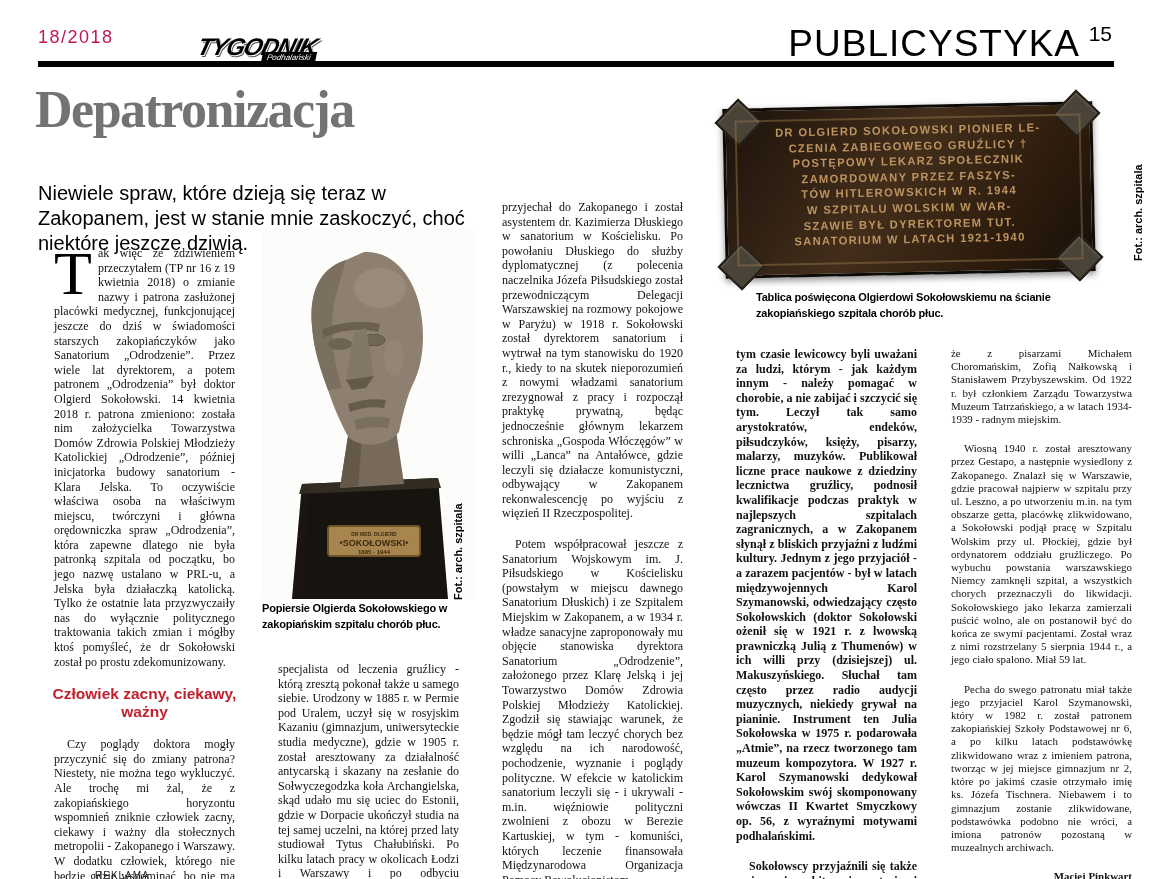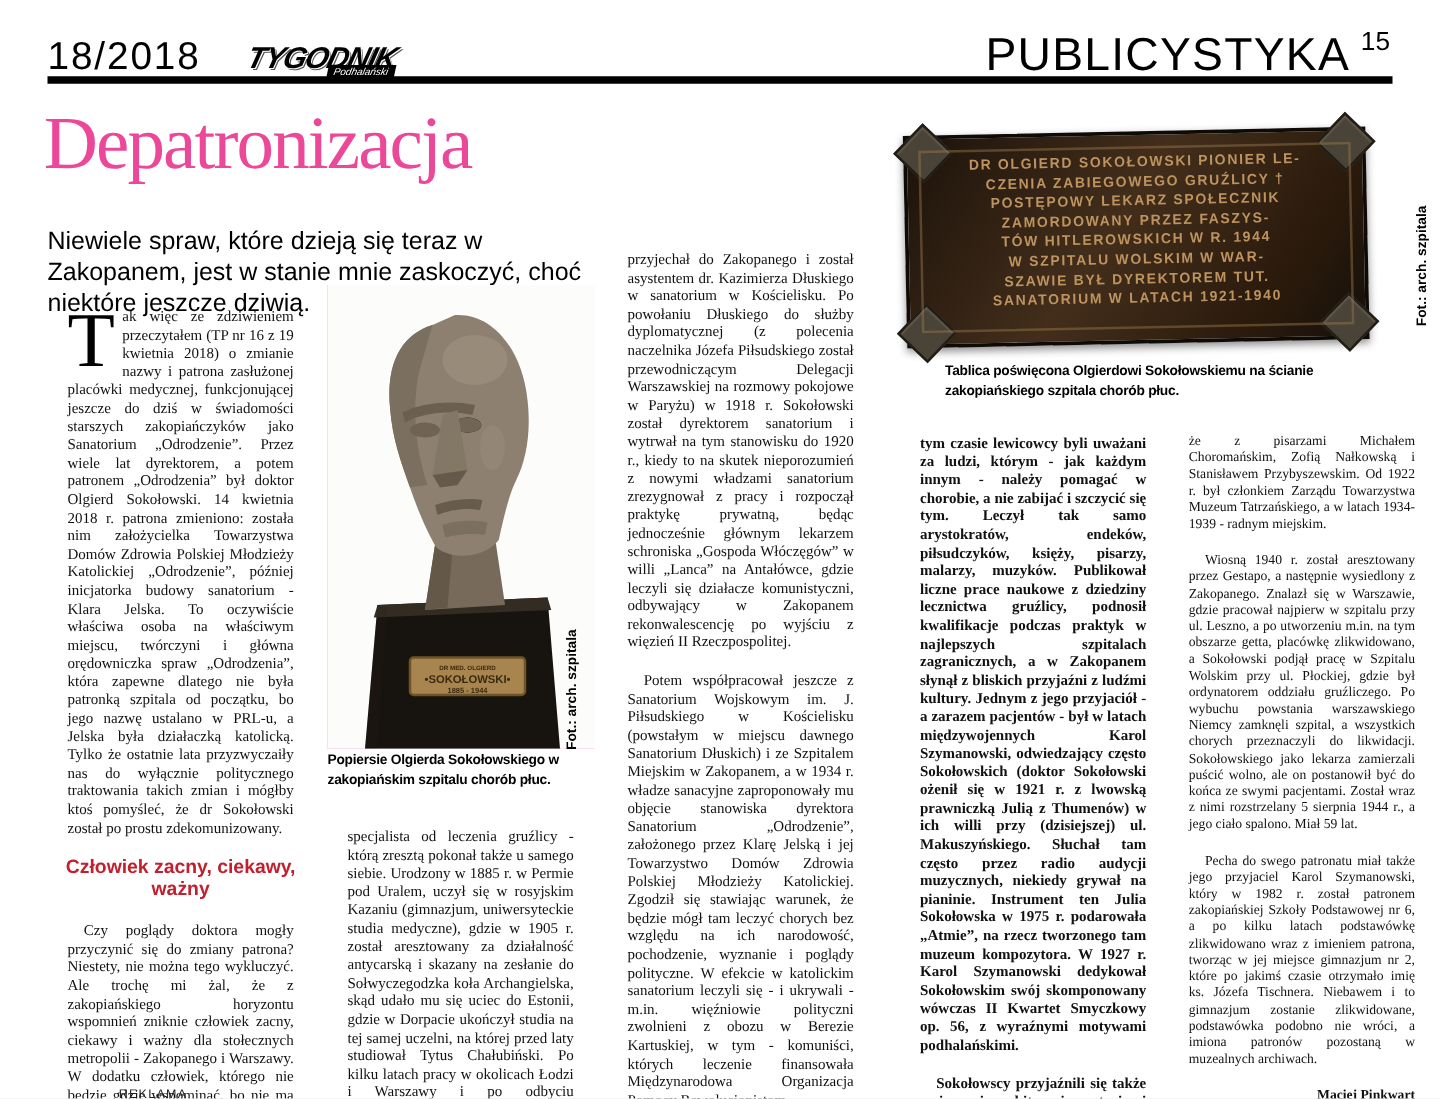--- a/index.html
+++ b/index.html
@@ -1,35 +1,35 @@
 <!DOCTYPE html>
 <html lang="pl"><head>
 <meta charset="utf-8">
 <style>
   html,body{margin:0;padding:0;background:#e8e8e8;}
   .page{position:relative;width:1152px;height:879px;background:#fff;overflow:hidden;
         font-family:"Liberation Serif",serif;color:#111;margin:0 auto;}
   
   .issue{position:absolute;left:38px;top:27px;font-family:"Liberation Sans",sans-serif;
-         font-size:31px;letter-spacing:1.5px;color:#000000;}
+         font-size:18px;letter-spacing:1.5px;color:#be185d;}
   .logo{position:absolute;left:198px;top:33px;width:150px;height:32px;}
   .logo-main{display:inline-block;font-family:"Liberation Sans",sans-serif;font-weight:900;
              font-style:italic;font-size:24px;letter-spacing:-1px;transform:skewX(-14deg);
              color:#000;text-shadow:1px 1px 0 #fff,2px 2px 0 #555;}
   .logo-sub{position:absolute;left:64px;top:19px;background:#000;color:#fff;
             font-family:"Liberation Sans",sans-serif;font-style:italic;font-size:8px;
             padding:1px 5px;transform:skewX(-12deg);}
   .section-title{position:absolute;right:72px;top:23px;font-family:"Liberation Sans",sans-serif;
                  font-size:37px;letter-spacing:1px;color:#000;}
   .page-num{position:absolute;right:40px;top:22px;font-family:"Liberation Sans",sans-serif;
             font-size:21px;color:#000;}
   .rule{position:absolute;left:38px;right:38px;top:61px;height:6px;background:#000;}
   
-  .headline{position:absolute;left:35px;top:80px;font-size:60px;font-weight:normal;
-            letter-spacing:-1.5px;color:#ec4899;}
+  .headline{position:absolute;left:35px;top:80px;font-size:52px;font-weight:bold;
+            letter-spacing:-1.5px;color:#737373;}
   .lead{position:absolute;left:38px;top:181px;width:435px;font-family:"Liberation Sans",sans-serif;
         font-size:20px;line-height:25px;color:#000;}
   
   .col{position:absolute;width:213px;font-size:12px;line-height:14.6px;text-align:justify;
        overflow:hidden;}
   .col p{margin:16px;}
   .indent{text-indent:13px;}
   #col1{left:38px;top:230px;height:649px;}
   #col2text{left:262px;top:646px;height:233px;}
   #col3{left:486px;top:184px;height:695px;}
@@ -43,21 +43,21 @@
   .caption{position:absolute;font-family:"Liberation Sans",sans-serif;font-weight:bold;
            font-size:11px;line-height:15.5px;color:#000;letter-spacing:-0.2px;}
   #cap-bust{left:262px;top:601px;width:214px;}
   #cap-plaque{left:756px;top:290px;width:352px;}
   .credit{position:absolute;font-family:"Liberation Sans",sans-serif;font-weight:bold;
           font-size:11px;color:#000;writing-mode:vertical-rl;transform:rotate(180deg);
           white-space:nowrap;}
   #credit-bust{left:452px;top:465px;height:135px;}
   #credit-plaque{left:1132px;top:96px;height:165px;}
   
-  .photo-bust{position:absolute;left:262px;top:228px;width:214px;height:371px;background:#f9a8d4;}
+  .photo-bust{position:absolute;left:262px;top:228px;width:214px;height:371px;background:#14b8a6;}
   
   .plaque-wrap{position:absolute;left:712px;top:97px;width:394px;height:188px;}
   .plaque{position:absolute;left:12px;right:12px;top:8px;bottom:10px;
           background:linear-gradient(125deg,#1c120a,#432e1b 45%,#2a1a0c 80%,#15100a);
           border:3px solid #0e0a06;transform:rotate(-1.2deg);box-shadow:0 3px 7px rgba(0,0,0,.45);}
   .plaque-inner{position:absolute;inset:9px;border:2px solid rgba(155,122,78,.45);}
   .plaque-text{position:absolute;left:22px;right:22px;top:15px;color:#bd9460;
                font-family:"Liberation Sans",sans-serif;font-weight:bold;font-size:11.5px;
                line-height:15.6px;letter-spacing:1.4px;text-align:center;transform:scaleX(.97);}
   .corner{position:absolute;width:30px;height:30px;background:#4a4338;border:2px solid #221d16;

